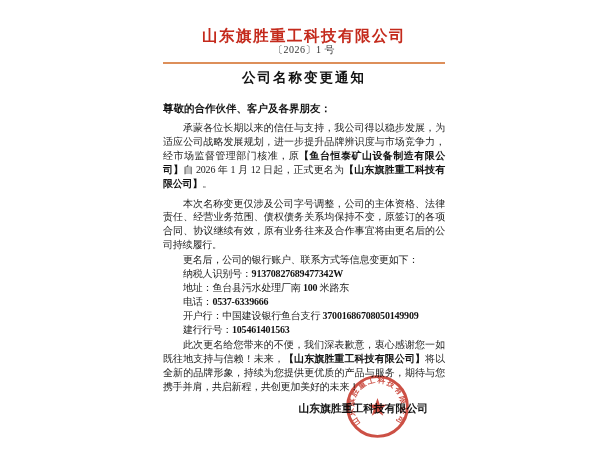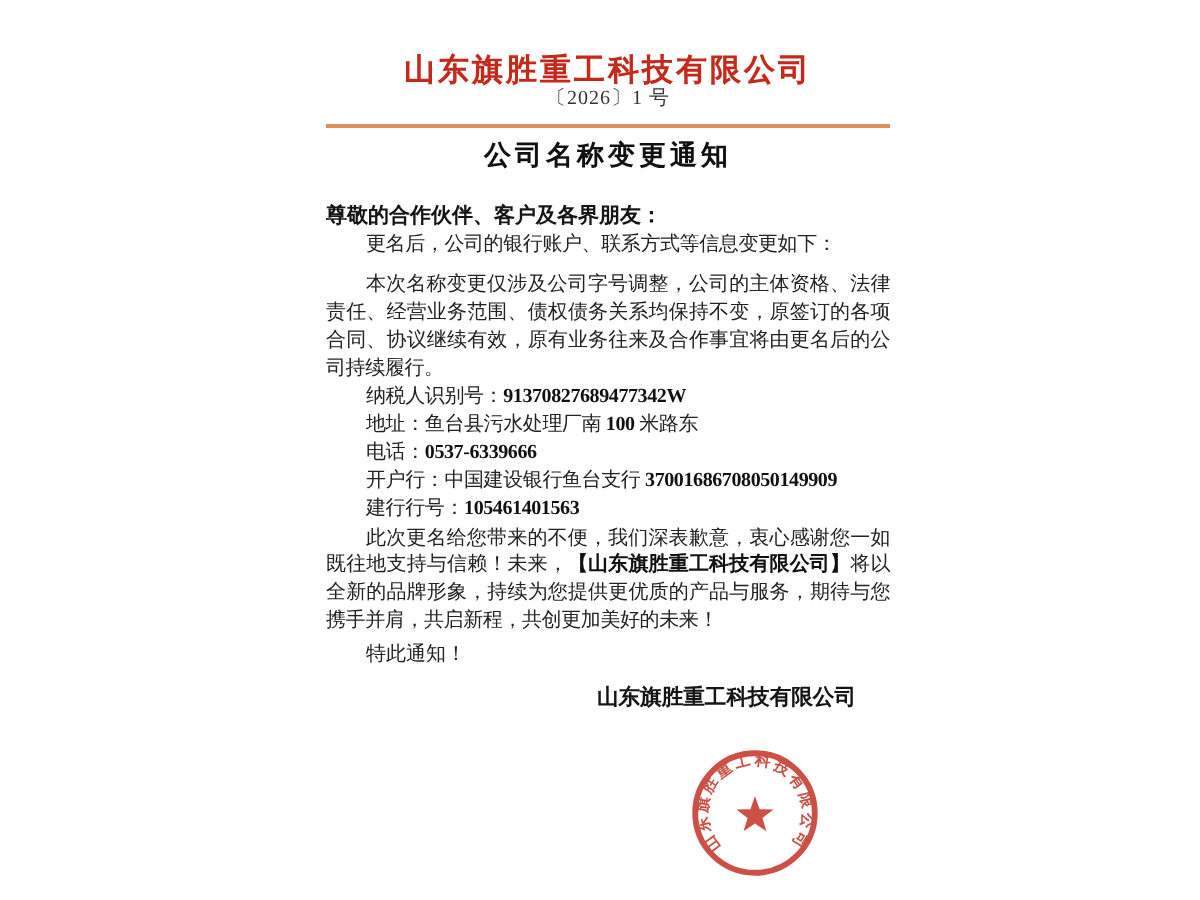--- a/index.html
+++ b/index.html
@@ -111,34 +111,34 @@
     <h1 class="company-header">山东旗胜重工科技有限公司</h1>
 
     <div class="doc-no">〔2026〕1 号</div>
 
     <div class="rule"></div>
 
     <h2 class="notice-title">公司名称变更通知</h2>
 
     <div class="salutation">尊敬的合作伙伴、客户及各界朋友：</div>
 
+    <p class="para"><span>承蒙各位长期以来的信任与支持，我公司得以稳步发展，为适应公司战略发展规划，进一步提升品牌辨识度与市场竞争力，经市场监督管理部门核准，原</span><span class="b">【鱼台恒泰矿山设备制造有限公司】</span><span>自 2026 年 1 月 12 日起，正式更名为</span><span class="b">【山东旗胜重工科技有限公司】</span><span>。</span></p>
+
+    <p class="para"><span>本次名称变更仅涉及公司字号调整，公司的主体资格、法律责任、经营业务范围、债权债务关系均保持不变，原签订的各项合同、协议继续有效，原有业务往来及合作事宜将由更名后的公司持续履行。</span></p>
 
     <p class="para tight"><span>更名后，公司的银行账户、联系方式等信息变更如下：</span></p>
-
-    <p class="para"><span>本次名称变更仅涉及公司字号调整，公司的主体资格、法律责任、经营业务范围、债权债务关系均保持不变，原签订的各项合同、协议继续有效，原有业务往来及合作事宜将由更名后的公司持续履行。</span></p>
 
     <div class="info-line"><span>纳税人识别号：</span><span class="b">91370827689477342W</span></div>
     <div class="info-line"><span>地址：鱼台县污水处理厂南 </span><span class="b">100</span><span> 米路东</span></div>
     <div class="info-line"><span>电话：</span><span class="b">0537-6339666</span></div>
     <div class="info-line"><span>开户行：中国建设银行鱼台支行 </span><span class="b">37001686708050149909</span></div>
     <div class="info-line"><span>建行行号：</span><span class="b">105461401563</span></div>
 
     <p class="para tight"><span>此次更名给您带来的不便，我们深表歉意，衷心感谢您一如既往地支持与信赖！未来，</span><span class="b">【山东旗胜重工科技有限公司】</span><span>将以全新的品牌形象，持续为您提供更优质的产品与服务，期待与您携手并肩，共启新程，共创更加美好的未来！</span></p>
 
-    <div class="closing">特此通知！</div>
 
     <div class="signature">
       <div class="signature-company">山东旗胜重工科技有限公司</div>
 
     </div>
 
   </div>
 
   <svg class="seal" viewBox="0 0 100 100" xmlns="http://www.w3.org/2000/svg">
     <circle cx="50" cy="50" r="46" fill="none" stroke="#c5372b" stroke-width="4.5"></circle>

